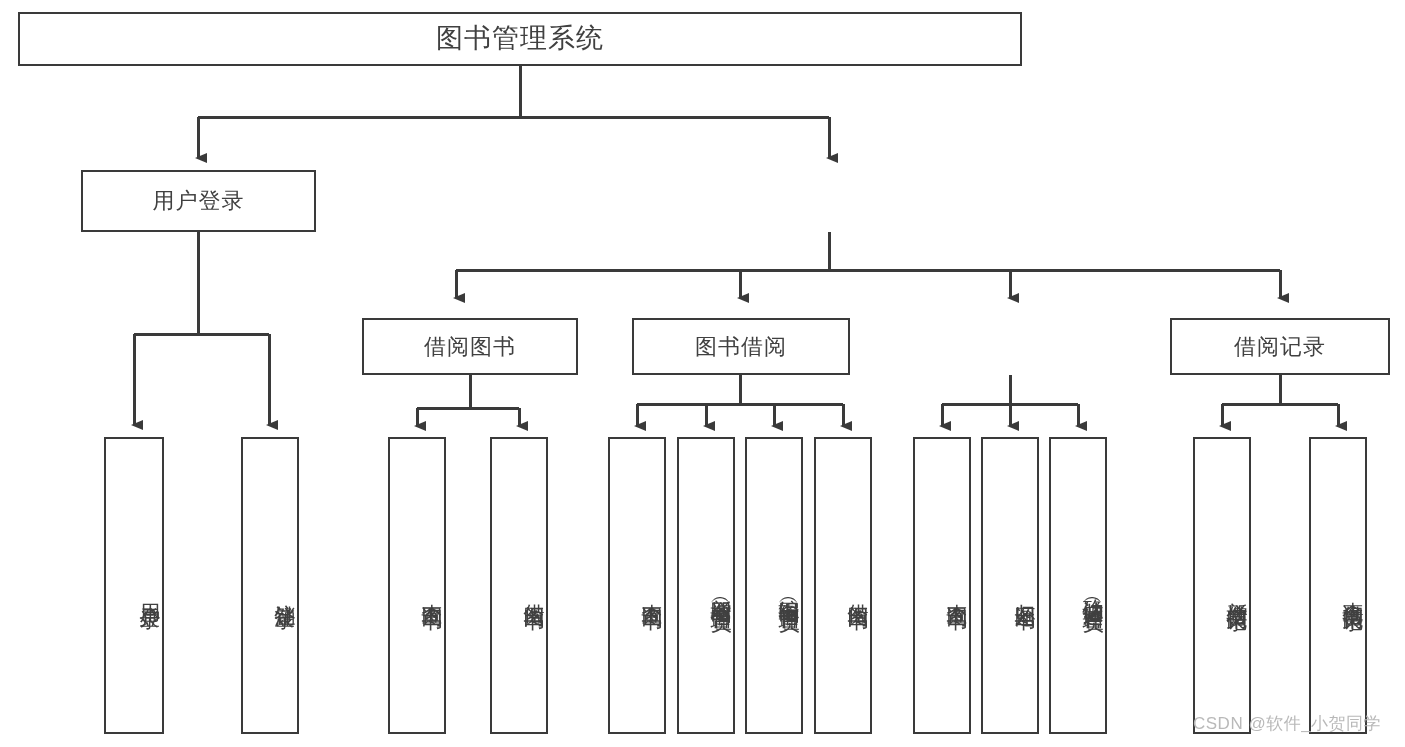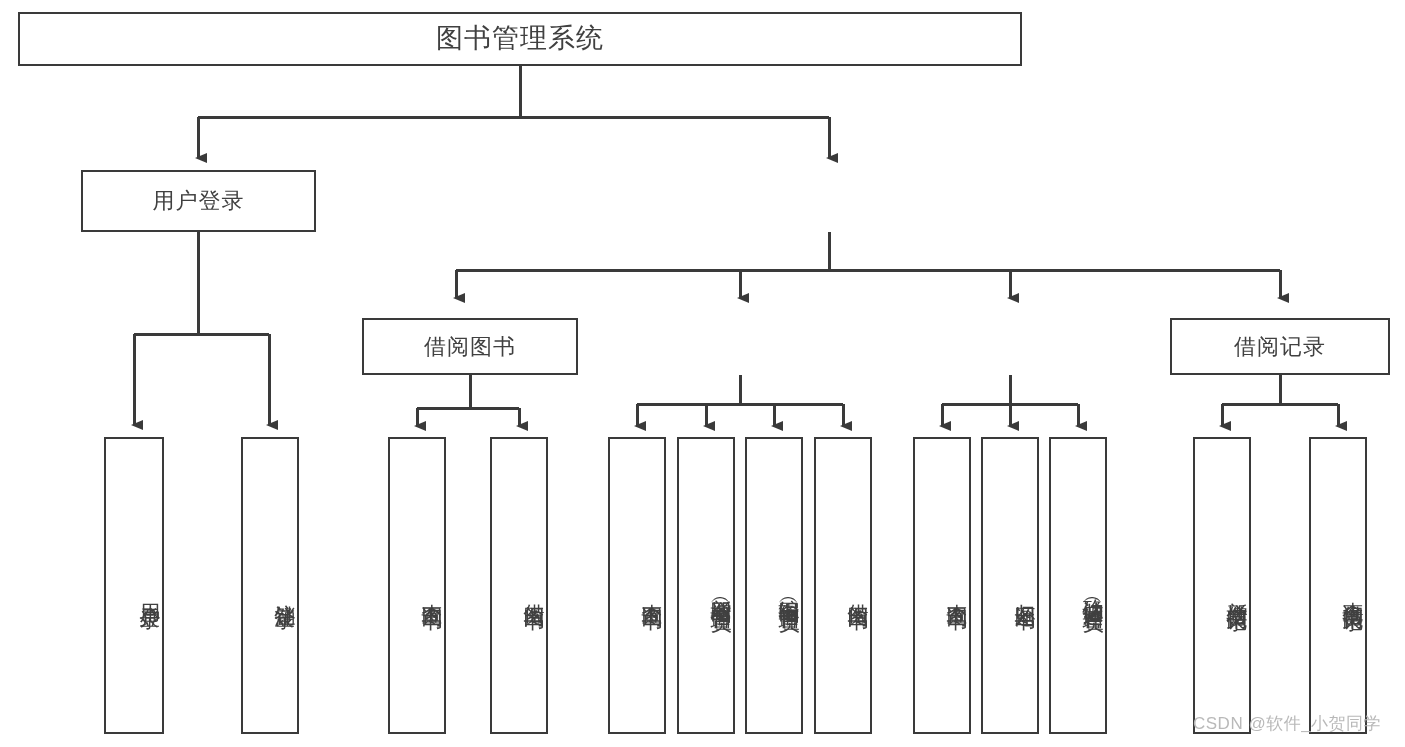--- a/index.html
+++ b/index.html
@@ -125,20 +125,23 @@
     <span>图书管理系统</span>
   </div>
 
   <div class="node h" style="left:81px; top:170px; width:235px; height:62px;">
     <span>用户登录</span>
   </div>
 
   <div class="node h" style="left:362px; top:318px; width:216px; height:57px;">
     <span>借阅图书</span>
   </div>
+  <div class="node h" style="left:632px; top:318px; width:218px; height:57px;">
+    <span>图书借阅</span>
+  </div>
   <div class="node h" style="left:1170px; top:318px; width:220px; height:57px;text-align:center;">
     <span>借阅记录</span>
   </div>
 
   <div class="node v" style="left:104px; top:437px; width:60px; height:297px;">
     <span>用户登录</span>
   </div>
   <div class="node v" style="left:241px; top:437px; width:58px; height:297px;">
     <span>注销登录</span>
   </div>

